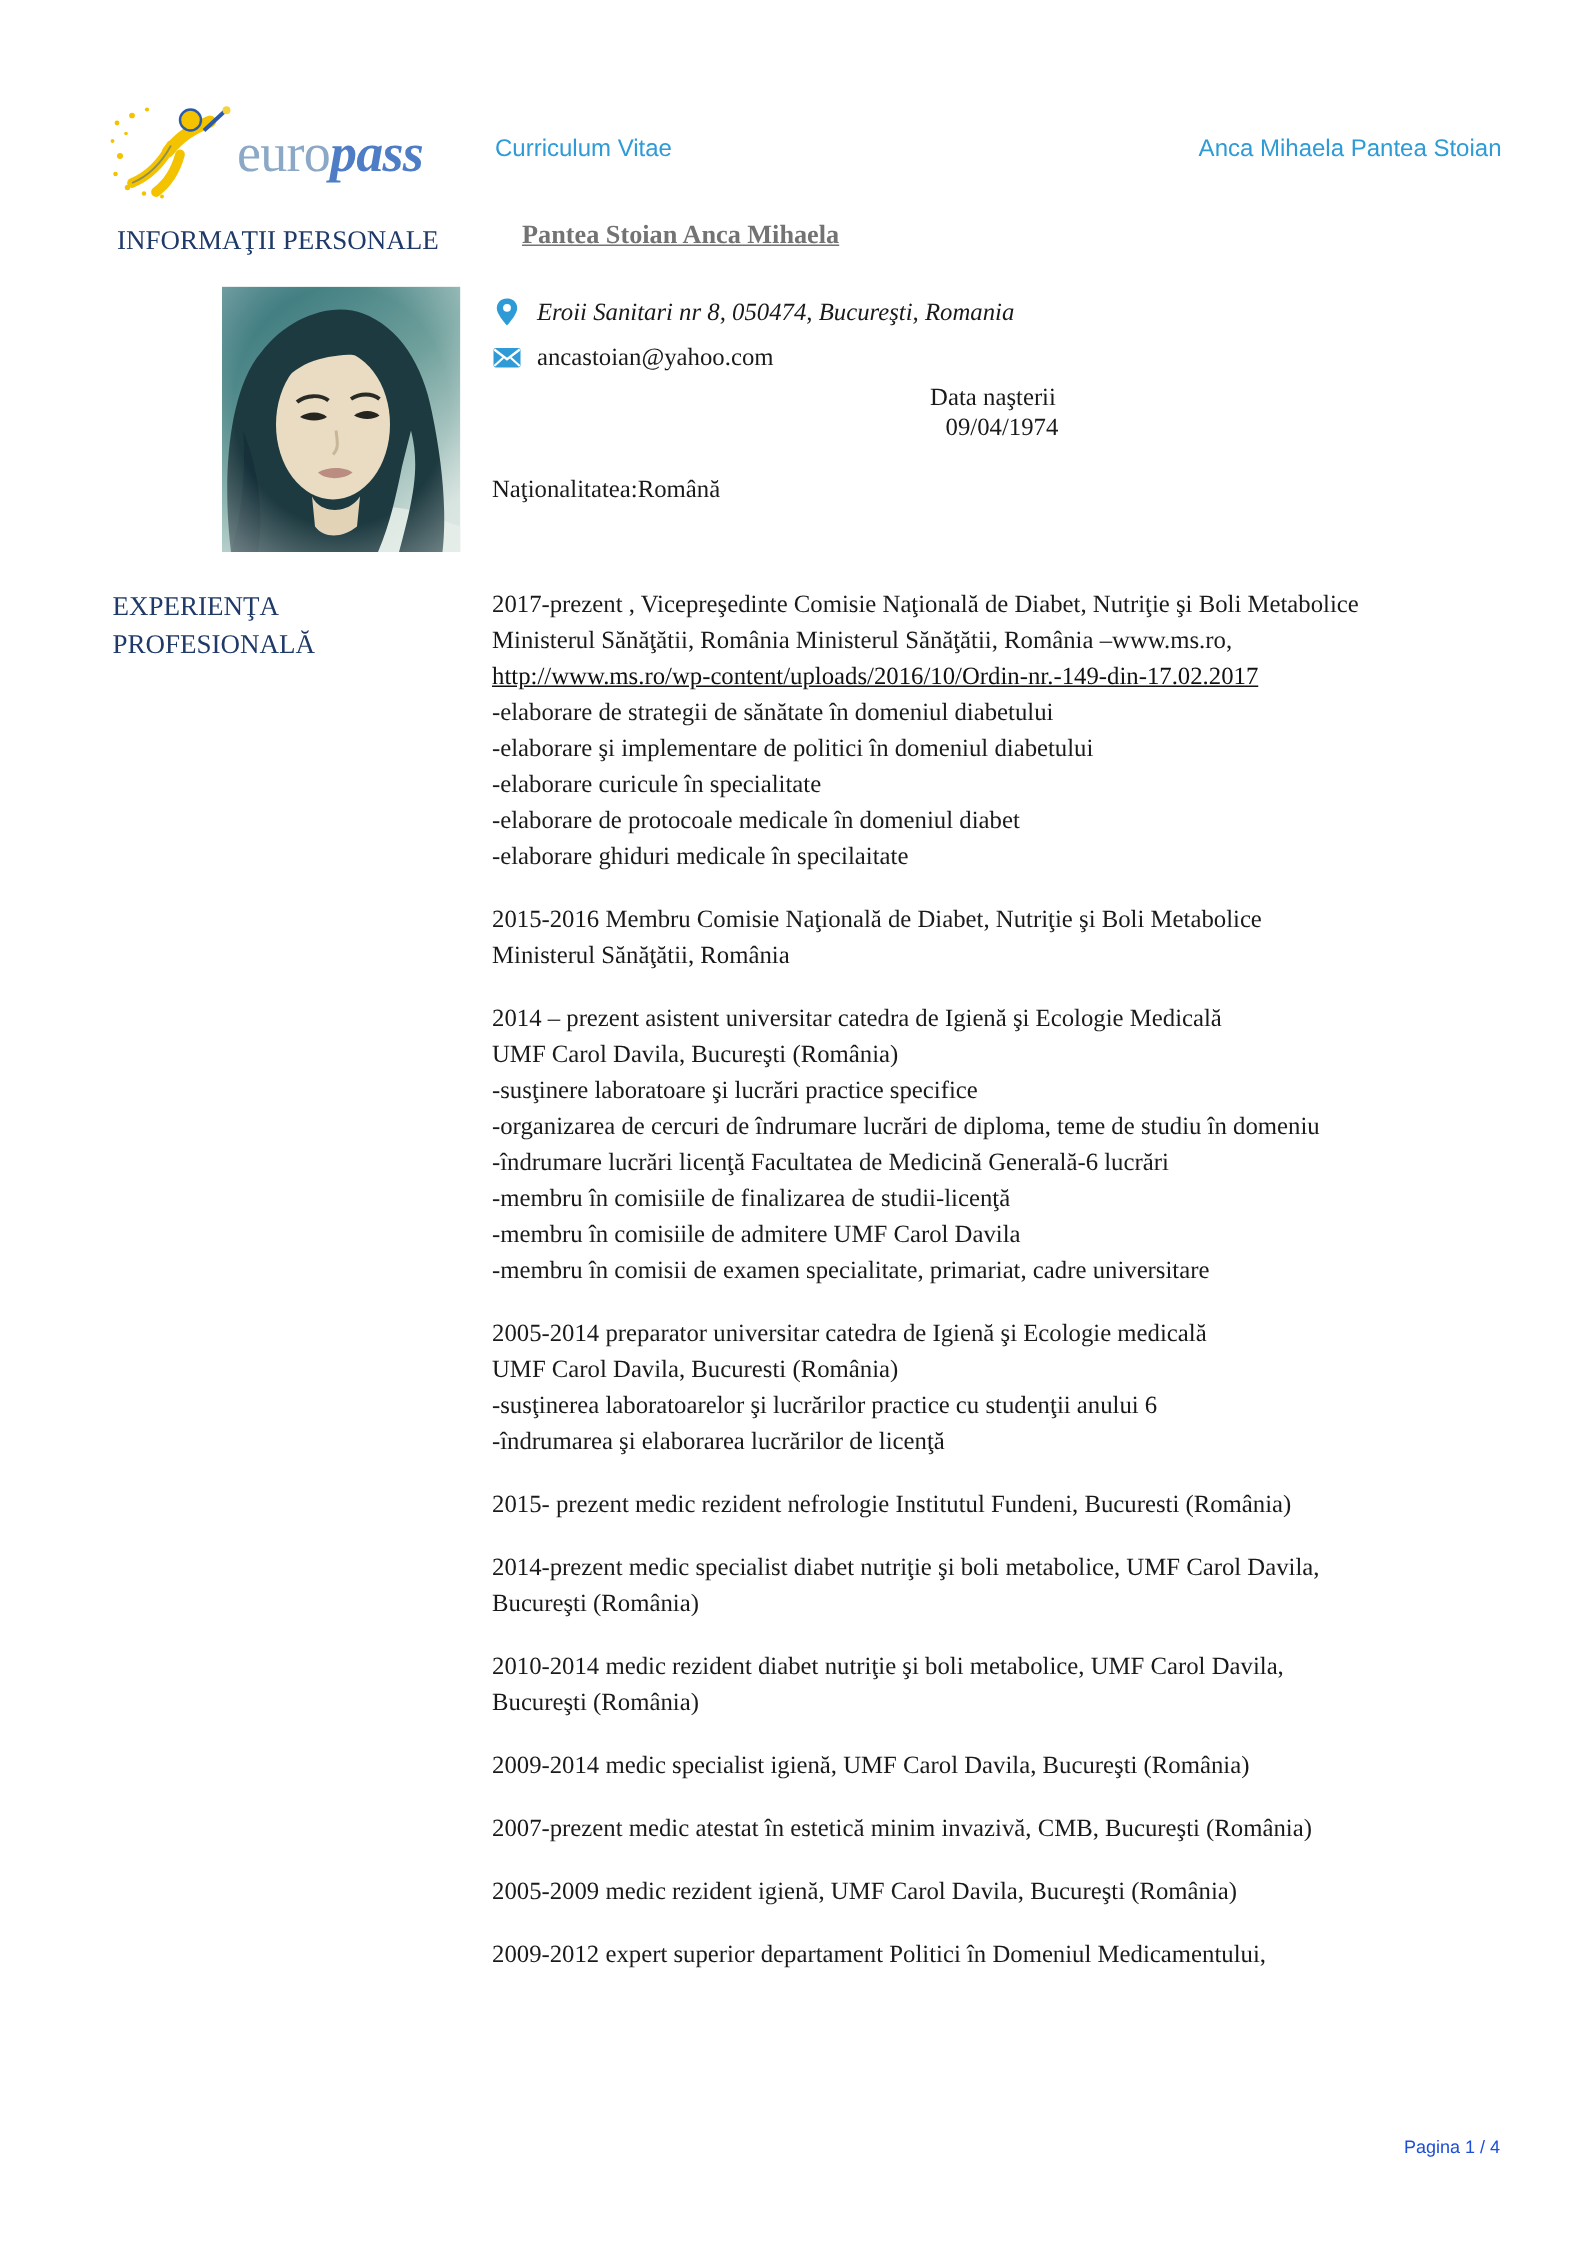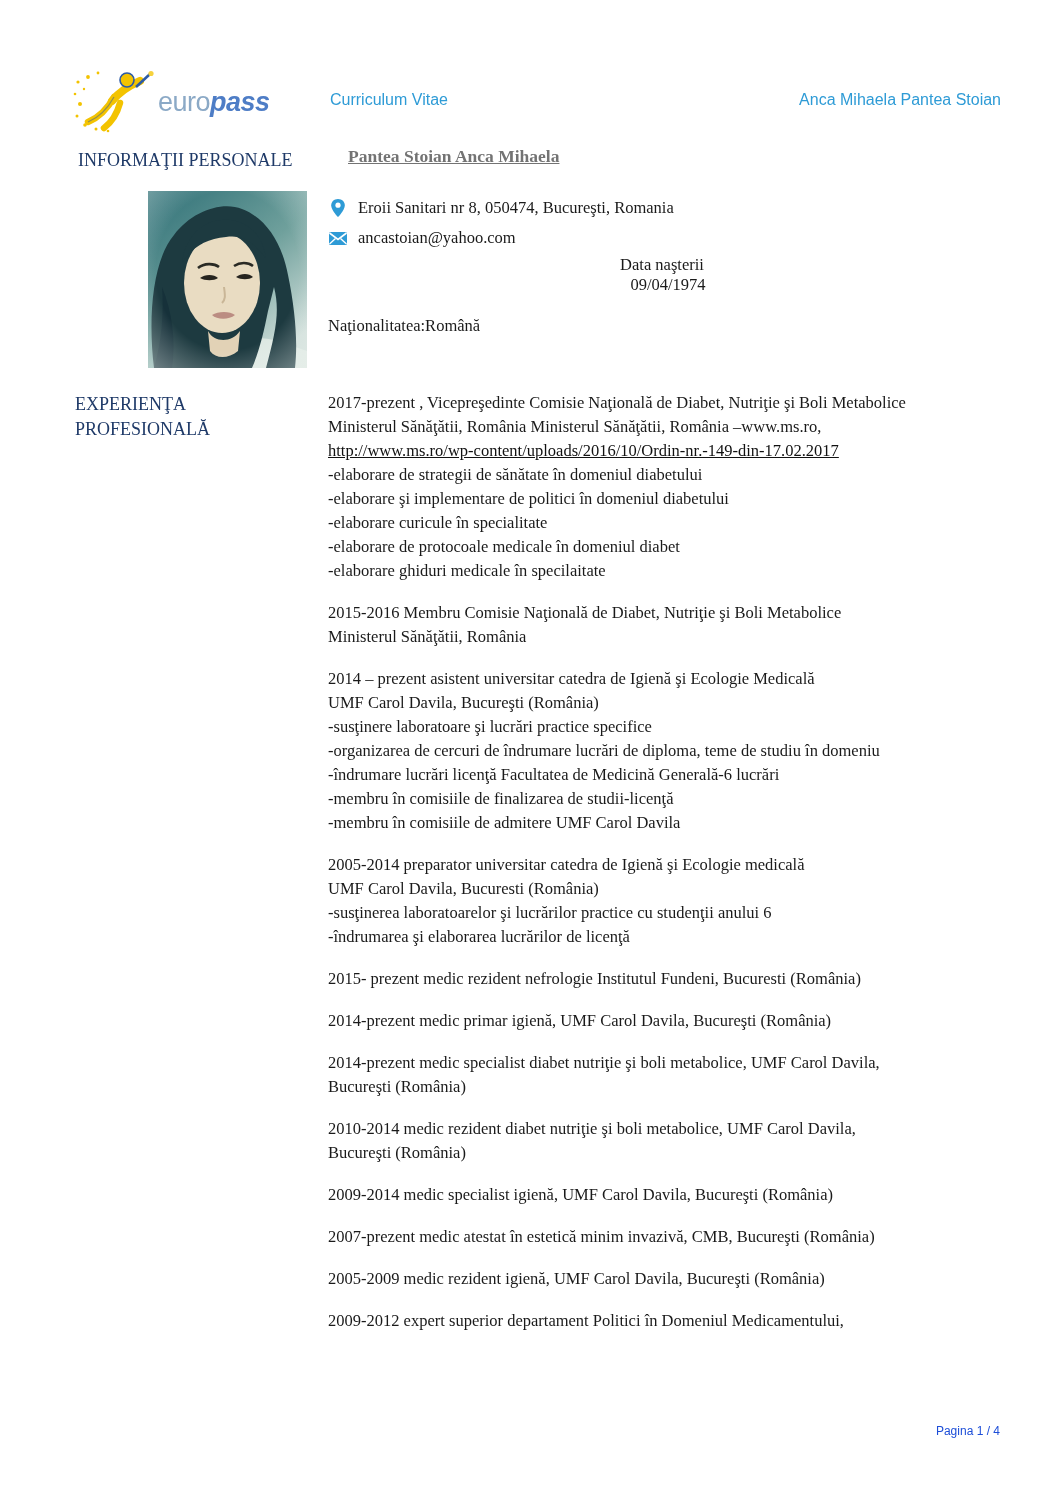--- a/index.html
+++ b/index.html
@@ -10,21 +10,21 @@
     background:#ffffff;
     font-family:"Liberation Serif", serif;
     color:#1a1a1a;
     overflow:hidden;
   }
   
   .logo {
     position:absolute; left:72px; top:70px;
     display:flex; align-items:center; height:64px;
   }
-  .logo-text { font-family:Liberation Sans, sans-serif; font-size:27px; letter-spacing:-0.5px; }
+  .logo-text { font-family:Liberation Serif, serif; font-size:36px; letter-spacing:-0.5px; }
   .logo-euro { color:#8ba9c6; font-weight:400; margin-left:-6px; }
   .logo-pass { color:#4e7dc6; font-weight:700; font-style:italic; }
   .doc-type {
     position:absolute; left:330px; top:91px;
     font-family:"Liberation Sans", sans-serif; font-size:16px; color:#2e9bd6;
   }
   .owner-name {
     position:absolute; right:57px; top:91px;
     font-family:"Liberation Sans", sans-serif; font-size:16px; color:#2e9bd6;
     text-align:right;
@@ -39,21 +39,21 @@
   
   .person-name {
     position:absolute; left:348px; top:146px;
     font-size:17.5px; font-weight:700; color:#737373;text-decoration:underline;
   }
   .photo {
     position:absolute; left:148px; top:191px;
     width:159px; height:177px; overflow:hidden;
   }
   .contact { position:absolute; left:328px; width:680px; }
-  .row-address { top:196px; }
+  .row-address { top:196px;font-style:italic; }
   .row-email { top:226px;text-align:center; }
   .row-birth { top:255px;flex-direction:column; }
   .row-nationality { top:314px; }
   .contact-row { display:flex; align-items:center; height:24px; font-size:16.5px; }
   .contact-icon { width:20px; height:20px; margin-right:10px; flex:0 0 auto; }
   .birth-label { margin-right:12px; }
   
   .entries {
     position:absolute; left:328px; top:391px; width:690px;
   }
@@ -193,34 +193,32 @@
         <div class="line">Ministerul Sănăţătii, România</div>
       </div>
       <div class="entry">
         <div class="line">2014 – prezent asistent universitar catedra de Igienă şi Ecologie Medicală</div>
         <div class="line">UMF Carol Davila, Bucureşti (România)</div>
         <div class="line">-susţinere laboratoare şi lucrări practice specifice</div>
         <div class="line">-organizarea de cercuri de îndrumare lucrări de diploma, teme de studiu în domeniu</div>
         <div class="line">-îndrumare lucrări licenţă Facultatea de Medicină Generală-6 lucrări</div>
         <div class="line">-membru în comisiile de finalizarea de studii-licenţă</div>
         <div class="line">-membru în comisiile de admitere UMF Carol Davila</div>
+        <div class="line">-membru în comisii de examen specialitate, primariat, cadre universitare</div>
       </div>
       <div class="entry">
         <div class="line">2005-2014 preparator universitar catedra de Igienă şi Ecologie medicală</div>
         <div class="line">UMF Carol Davila, Bucuresti (România)</div>
         <div class="line">-susţinerea laboratoarelor şi lucrărilor practice cu studenţii anului 6</div>
         <div class="line">-îndrumarea şi elaborarea lucrărilor de licenţă</div>
       </div>
       <div class="entry">
         <div class="line">2015- prezent medic rezident nefrologie Institutul Fundeni, Bucuresti (România)</div>
       </div>
       <div class="entry">
-        <div class="line">2014-prezent  medic primar igienă, UMF Carol Davila, Bucureşti (România)</div>
-      </div>
-      <div class="entry">
         <div class="line">2014-prezent medic specialist  diabet nutriţie şi boli metabolice, UMF Carol Davila,</div>
         <div class="line">Bucureşti (România)</div>
       </div>
       <div class="entry">
         <div class="line">2010-2014 medic rezident diabet nutriţie şi boli metabolice, UMF Carol Davila,</div>
         <div class="line">Bucureşti (România)</div>
       </div>
       <div class="entry">
         <div class="line">2009-2014 medic specialist igienă, UMF Carol Davila, Bucureşti (România)</div>
       </div>

